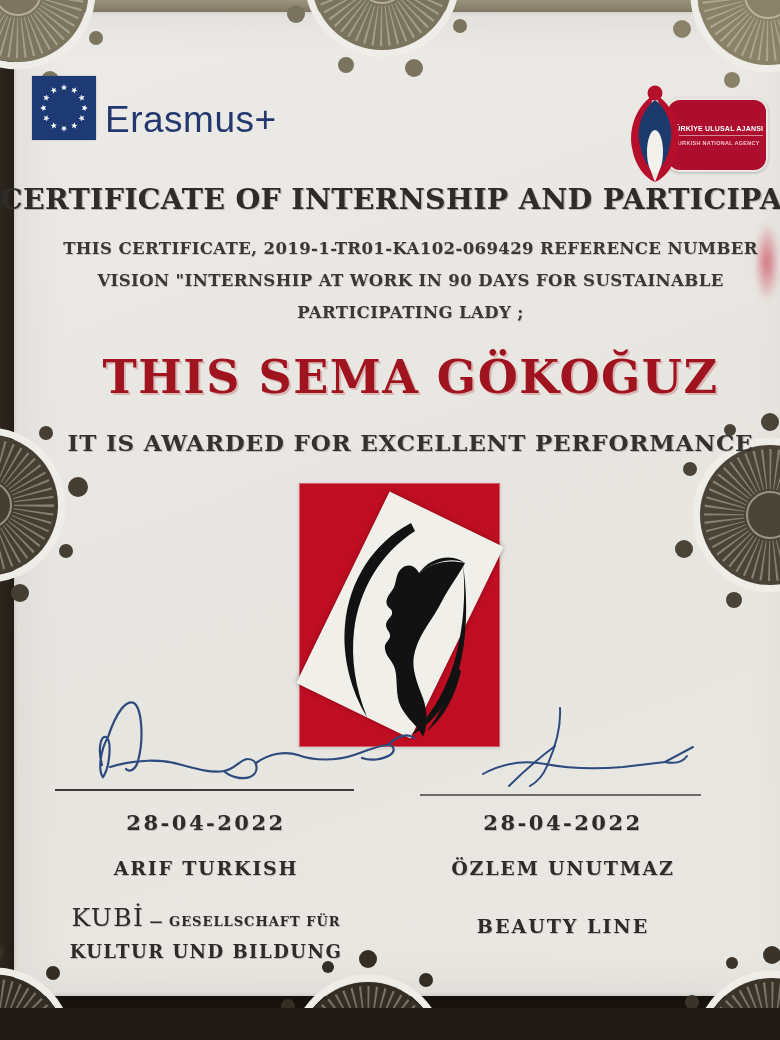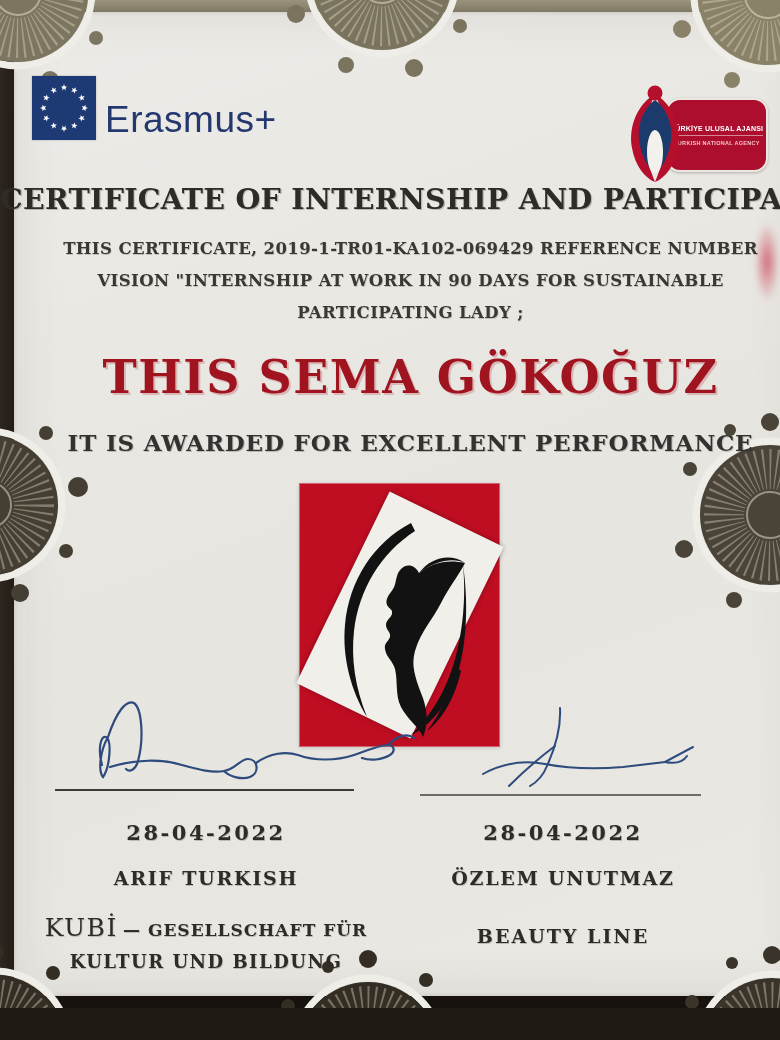--- a/index.html
+++ b/index.html
@@ -65,26 +65,26 @@
   .sig-left{left:50px;top:693px;width:385px;height:110px;}
   .sig-right{left:425px;top:698px;width:285px;height:95px;}
   .sigline{position:absolute;z-index:4;background:#3c3b39;}
   .sigline-left{left:55px;top:789px;width:299px;height:2px;}
   .sigline-right{left:420px;top:794px;width:281px;height:1.5px;background:#6e6c69;}
 
   
   .col{position:absolute;z-index:4;text-align:center;color:#2e2c29;}
   .col-left{left:42px;top:810px;width:328px;}
   .col-right{left:420px;top:810px;width:286px;}
-  .date{font-size:21px;font-weight:700;letter-spacing:2.5px;text-shadow:.8px .8px 0 rgba(60,55,50,.25);margin-top:10px;}
+  .date{font-size:21px;font-weight:700;letter-spacing:2.5px;text-shadow:.8px .8px 0 rgba(60,55,50,.25);}
   .signer{font-size:19px;font-weight:700;letter-spacing:1.8px;margin-top:22px;
      text-shadow:.7px .7px 0 rgba(60,55,50,.25);}
   .org1{margin-top:24px;text-shadow:.7px .7px 0 rgba(60,55,50,.25);white-space:nowrap;}
   .org1 .big{font-size:25px;font-weight:400;letter-spacing:1.5px;}
-  .org1 .rest{font-size:17px;font-weight:700;letter-spacing:1px;}
+  .org1 .rest{font-size:13px;font-weight:700;letter-spacing:1px;}
   .org2{font-size:18px;font-weight:700;letter-spacing:1.5px;margin-top:9px;
      text-shadow:.7px .7px 0 rgba(60,55,50,.25);}
   .col-right .org-single{font-size:19px;font-weight:700;letter-spacing:2px;margin-top:36px;
      text-shadow:.7px .7px 0 rgba(60,55,50,.25);}
 </style>
 </head>
 <body>
 
 <div class="scene">
 

